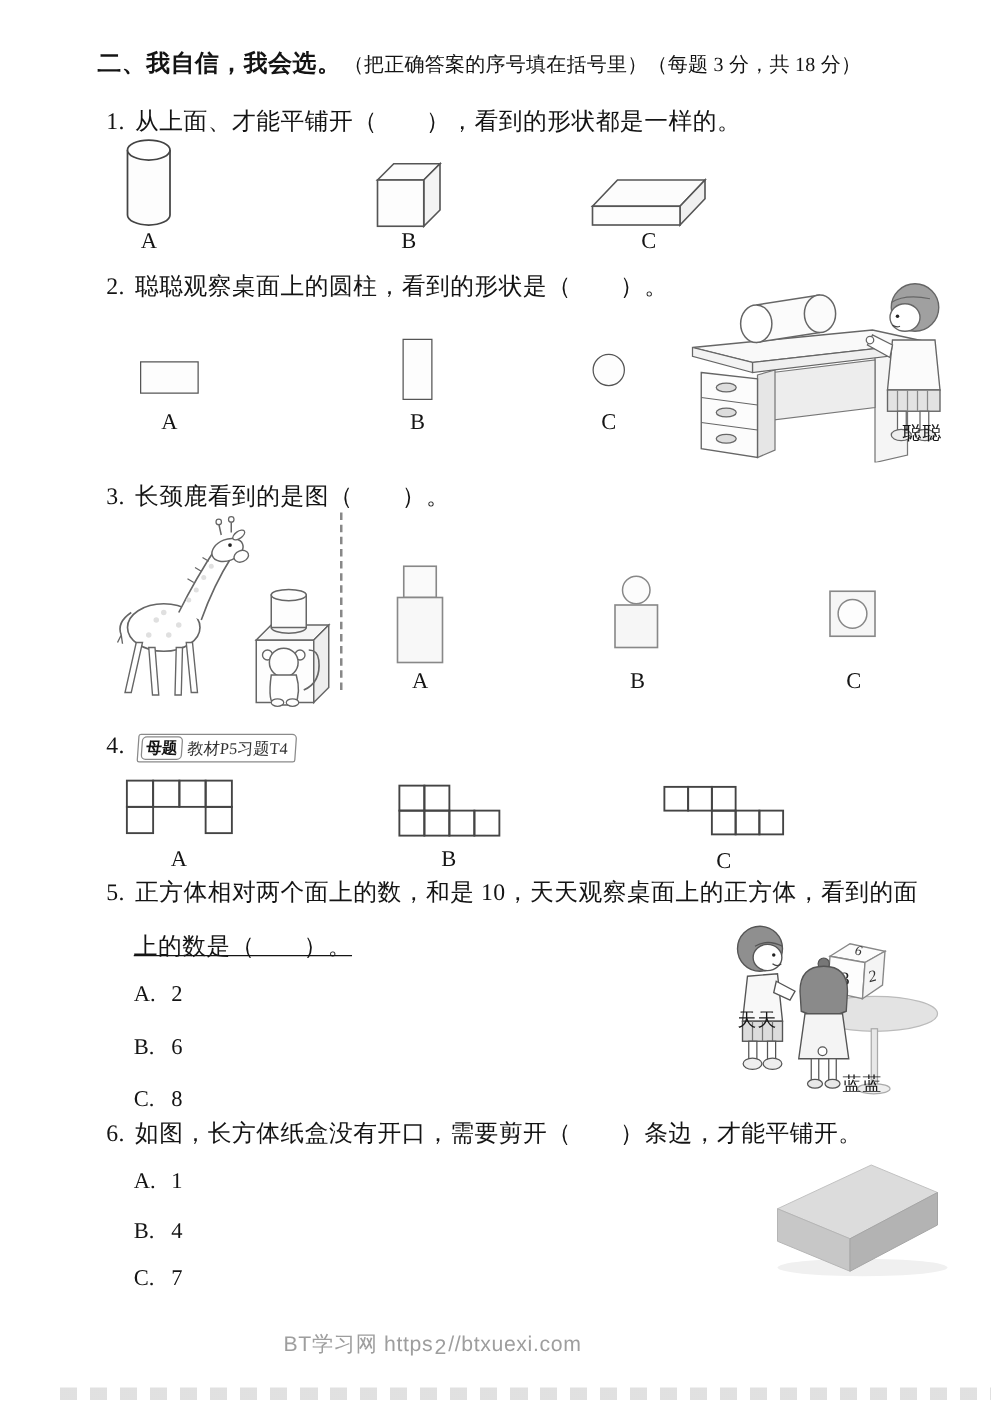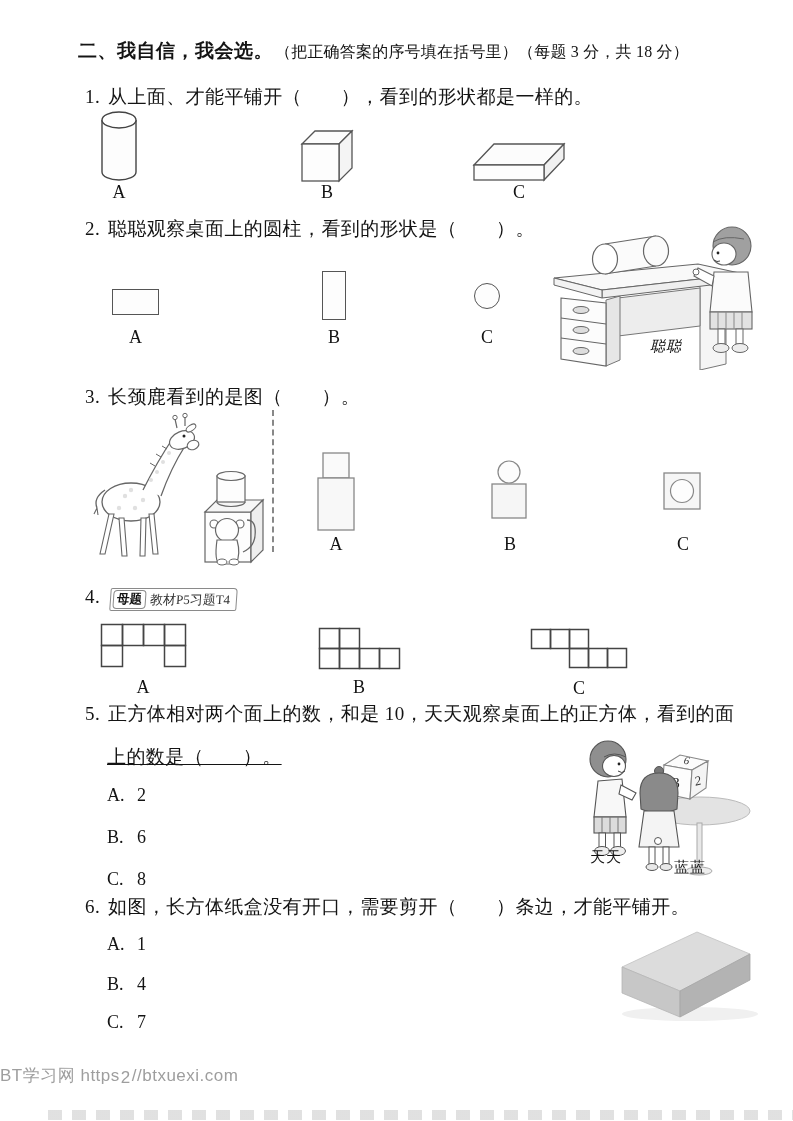--- a/index.html
+++ b/index.html
@@ -16,21 +16,21 @@
   .c-label{display:inline-block;min-width:30px;}
   .shape-box{box-sizing:border-box;border:1.5px solid #555;background:#fdfdfd;}
   .circle{border-radius:50%;}
   .dashline{border-left:2px dashed #888;width:0;}
   .badge{display:inline-flex;align-items:center;border:1px solid #8a8a8a;border-radius:2px 4px 2px 2px;
          padding:1px 6px 1px 2px;margin:0 8px 0 2px;transform:skewX(-4deg);background:#fff;}
   .badge-pill{border:1.2px solid #8a8a8a;border-radius:4px;padding:0 3px;font-weight:bold;
               font-size:12.5px;margin-right:4px;letter-spacing:0;}
   .badge-ref{font-size:13px;letter-spacing:0;color:#333;}
   .caption{font-size:15px;letter-spacing:1px;}
-  .footer{left:0;top:1064px;width:692px;font-family:"Liberation Sans",sans-serif;
+  .footer{left:0;top:1064px;width:692px;text-align:center;font-family:"Liberation Sans",sans-serif;
           font-size:17px;color:#9e9e9e;letter-spacing:.5px;}
   .page-num{position:relative;top:2px;padding:0 1px;}
   .strip{left:48px;top:1110px;width:745px;height:10px;opacity:.55;
          background:repeating-linear-gradient(90deg,#c8c8c8 0 14px,#ffffff 14px 24px);}
   svg{display:block;}
 </style>
 </head>
 <body>
 
 <div class="page">
@@ -108,21 +108,21 @@
     <rect x="162" y="90" width="42" height="17" fill="#e2e2e2" stroke="#666" stroke-width="1.1"></rect>
     <line x1="170" y1="90" x2="170" y2="107" stroke="#888" stroke-width="1"></line>
     <line x1="178" y1="90" x2="178" y2="107" stroke="#888" stroke-width="1"></line>
     <line x1="186" y1="90" x2="186" y2="107" stroke="#888" stroke-width="1"></line>
     <line x1="194" y1="90" x2="194" y2="107" stroke="#888" stroke-width="1"></line>
     <rect x="170" y="107" width="7" height="15" fill="#fff" stroke="#666" stroke-width="1"></rect>
     <rect x="188" y="107" width="7" height="15" fill="#fff" stroke="#666" stroke-width="1"></rect>
     <ellipse cx="173" cy="126" rx="8" ry="4.5" fill="#ededed" stroke="#666" stroke-width="1"></ellipse>
     <ellipse cx="192" cy="126" rx="8" ry="4.5" fill="#ededed" stroke="#666" stroke-width="1"></ellipse>
   </svg>
-  <div class="abs caption" style="left:650px;top:337px;font-style:italic;">聪聪</div>
+  <div class="abs caption" style="left:722px;top:337px;">聪聪</div>
 
   <div class="abs qline" style="left:85px;top:384px;">
     <span class="qnum">3.</span>
     <span>长颈鹿看到的是图（　　）。</span>
   </div>
 
   <svg class="abs" style="left:85px;top:404px;" width="190" height="162" viewBox="0 0 190 162">
     <rect x="120" y="108" width="46" height="50" fill="#fdfdfd" stroke="#666" stroke-width="1.2"></rect>
     <polygon points="120,108 132,96 178,96 166,108" fill="#f6f6f6" stroke="#666" stroke-width="1.2"></polygon>
     <polygon points="166,108 178,96 178,146 166,158" fill="#eeeeee" stroke="#666" stroke-width="1.2"></polygon>
@@ -275,21 +275,21 @@
     <ellipse cx="40" cy="118" rx="7.5" ry="4.5" fill="#eee" stroke="#555" stroke-width="1"></ellipse>
     <circle cx="81" cy="38" r="4.5" fill="#777" stroke="#555" stroke-width="1"></circle>
     <path d="M62 60 Q62 40 81 40 Q100 40 100 60 L99 76 Q81 84 63 76 Z" fill="#8a8a8a" stroke="#555" stroke-width="1.1"></path>
     <polygon points="66,78 96,78 101,114 61,114" fill="#f4f4f4" stroke="#555" stroke-width="1.1"></polygon>
     <circle cx="80" cy="108" r="3.5" fill="#fff" stroke="#555" stroke-width="1"></circle>
     <rect x="71" y="114" width="6" height="18" fill="#fff" stroke="#555" stroke-width="1"></rect>
     <rect x="85" y="114" width="6" height="18" fill="#fff" stroke="#555" stroke-width="1"></rect>
     <ellipse cx="74" cy="134" rx="6" ry="3.5" fill="#e8e8e8" stroke="#555" stroke-width="1"></ellipse>
     <ellipse cx="88" cy="134" rx="6" ry="3.5" fill="#e8e8e8" stroke="#555" stroke-width="1"></ellipse>
   </svg>
-  <div class="abs caption" style="left:590px;top:848px;">天天</div>
+  <div class="abs caption" style="left:590px;top:807px;">天天</div>
   <div class="abs caption" style="left:674px;top:858px;">蓝蓝</div>
 
   <div class="abs qline" style="left:85px;top:894px;">
     <span class="qnum">6.</span>
     <span>如图，长方体纸盒没有开口，需要剪开（　　）条边，才能平铺开。</span>
   </div>
 
   <div class="abs choice" style="left:107px;top:934px;">
     <span class="c-label">A.</span>
     <span>1</span>

